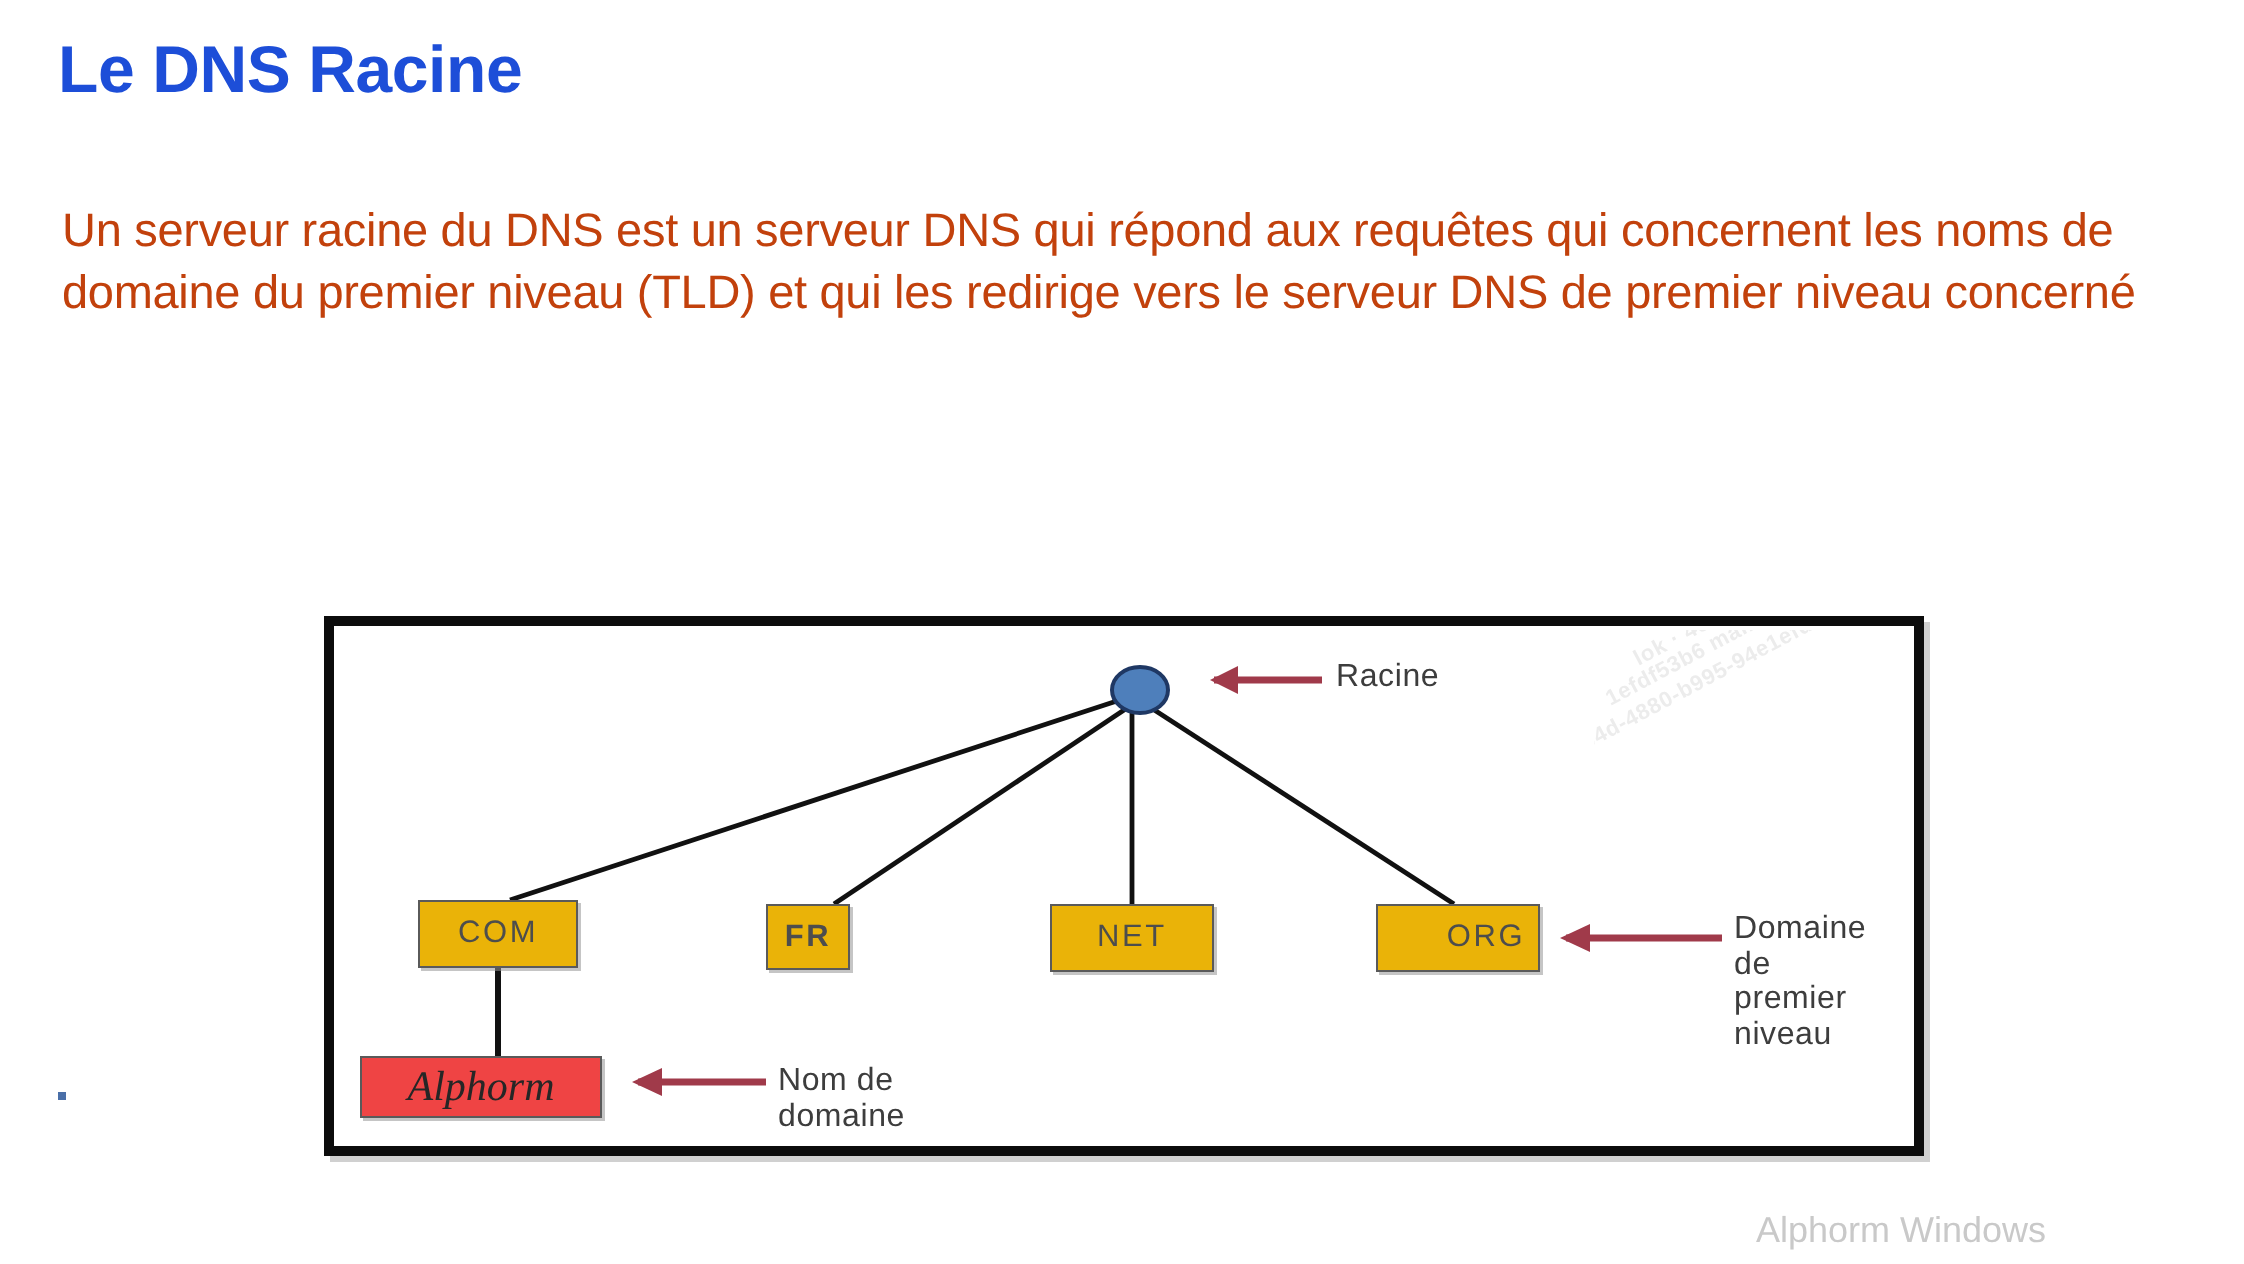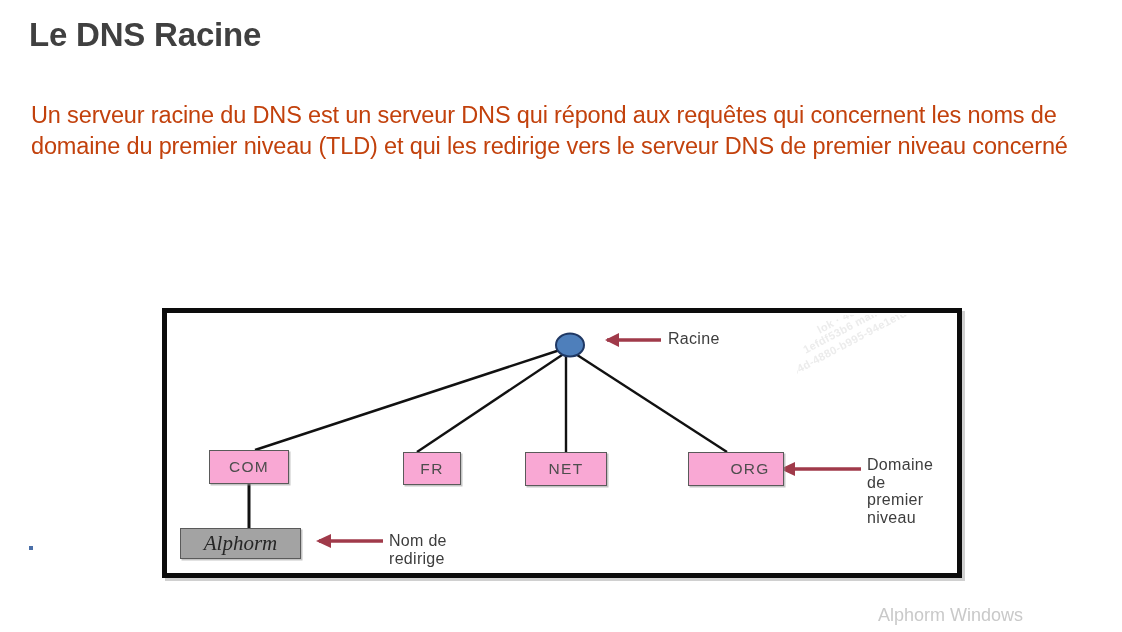--- a/index.html
+++ b/index.html
@@ -16,21 +16,21 @@
     -webkit-font-smoothing: antialiased;
   }
 
   
   #slide-title {
     position: absolute;
     left: 29px;
     top: 16px;
     font-size: 33px;
     font-weight: bold;
-    color: #404040;
+    color: #1d4ed8;
     letter-spacing: -0.2px;
     white-space: nowrap;
   }
 
   
   #slide-body {
     position: absolute;
     left: 31px;
     top: 100px;
     width: 1068px;
@@ -76,43 +76,43 @@
     position: absolute;
     left: 0;
     top: 0;
     width: 790px;
     height: 260px;
   }
 
   .tld-box {
     position: absolute;
     border: 1.6px solid #5a5a5a;
-    background: #f9a8d4;
+    background: #eab308;
     box-sizing: border-box;
     display: flex;
     align-items: center;
     justify-content: center;
     font-size: 15.5px;
     color: #4d4d4d;
     letter-spacing: 1.3px;
     box-shadow: 1.5px 1.5px 0 0 rgba(150,150,150,0.55);
   }
   #box-com  { left: 42px;  top: 137px; width: 80px; height: 34px; }
-  #box-fr   { left: 236px; top: 139px; width: 58px; height: 33px; }
+  #box-fr   { left: 216px; top: 139px; width: 42px; height: 33px; font-weight: bold; }
   #box-net  { left: 358px; top: 139px; width: 82px; height: 34px; }
-  #box-org  { left: 521px; top: 139px; width: 96px; height: 34px; padding-left: 28px; }
+  #box-org  { left: 521px; top: 139px; width: 82px; height: 34px; padding-left: 28px; }
 
   #box-alphorm {
     position: absolute;
     left: 13px;
     top: 215px;
     width: 121px;
     height: 31px;
     border: 1.6px solid #5a5a5a;
-    background: #a3a3a3;
+    background: #ef4444;
     box-sizing: border-box;
     display: flex;
     align-items: center;
     justify-content: center;
     font-family: "Liberation Serif", serif;
     font-style: italic;
     font-size: 21px;
     color: #262626;
     box-shadow: 1.5px 1.5px 0 0 rgba(150,150,150,0.55);
   }
@@ -204,16 +204,16 @@
   <div class="tld-box" id="box-org">ORG</div>
 
   <div id="box-alphorm">Alphorm</div>
 
   <div class="fig-label" id="label-racine">Racine</div>
   <div class="fig-label" id="label-domaine">Domaine
 de
 premier
 niveau</div>
   <div class="fig-label" id="label-nom">Nom de
-redirige</div>
+domaine</div>
 </div>
 
 <div id="activate-windows">Alphorm Windows</div>
 
 </body></html>

